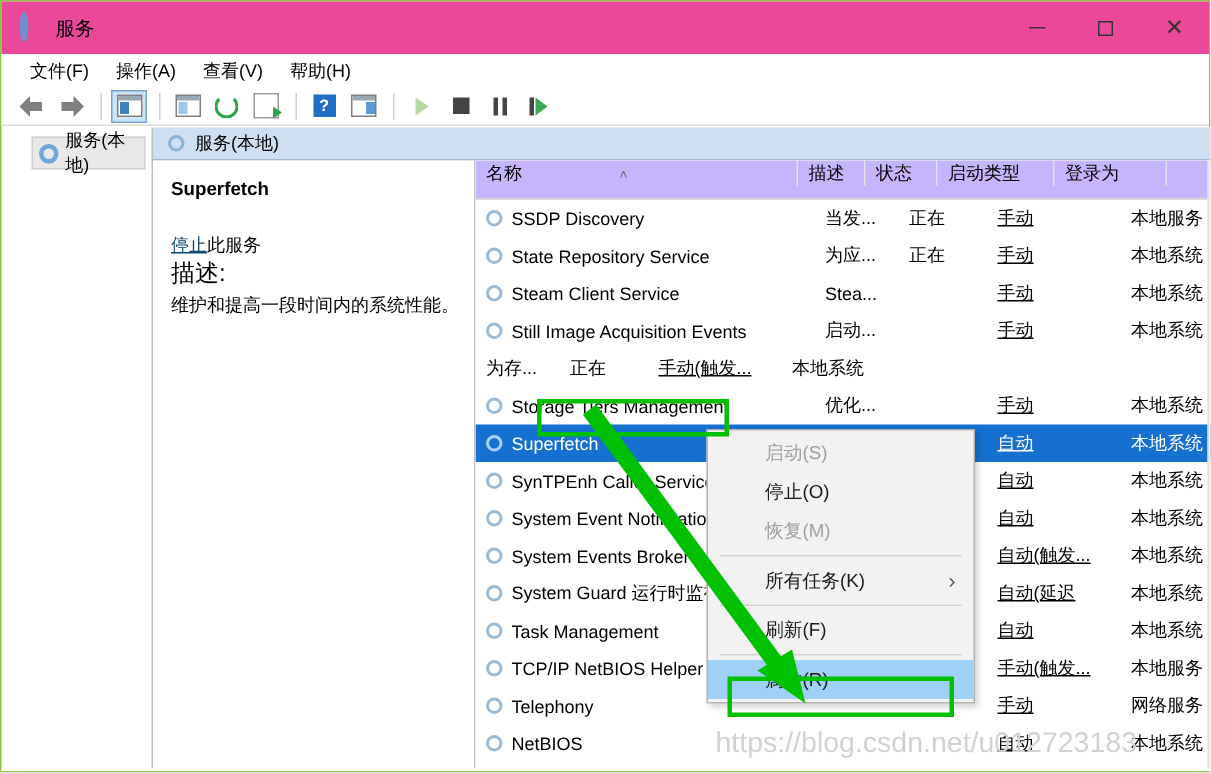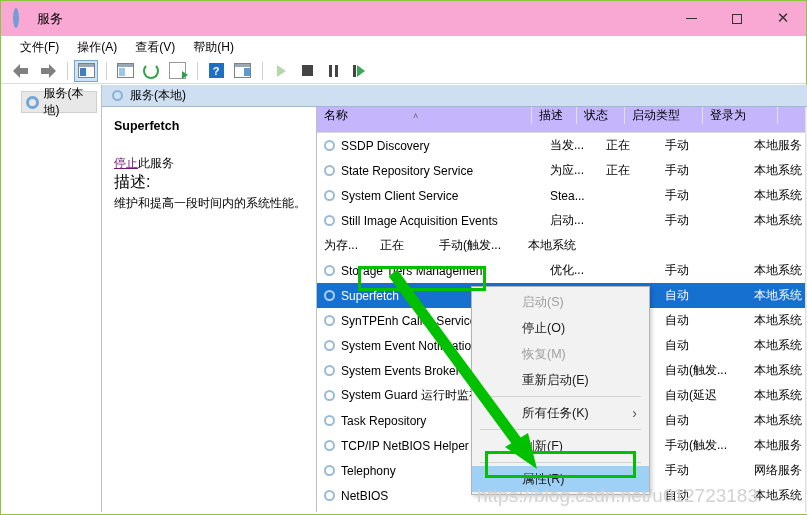--- a/index.html
+++ b/index.html
@@ -9,21 +9,21 @@
     font-size:12px;color:#000;background:#fff;
     -webkit-font-smoothing:antialiased;
   }
   .app{
     position:relative;width:807px;height:515px;
     border:1px solid #8cc63f;box-sizing:border-box;background:#fff;
   }
   
   .titlebar{
     position:absolute;left:0;top:0;width:805px;height:35px;
-    background:#f9a8d4;display:flex;align-items:center;
+    background:#ec4899;display:flex;align-items:center;
   }
   .title-icon{width:16px;height:16px;margin-left:12px;margin-right:8px;position:relative;}
   .gear{
     width:13px;height:13px;border-radius:50%;
     border:3px solid #5b9bd5;box-sizing:border-box;opacity:.85;
   }
   .title-text{font-size:13px;color:#000;}
   .win-btns{margin-left:auto;display:flex;height:35px;}
   .win-btn{
     width:46px;height:35px;display:flex;align-items:center;justify-content:center;
@@ -96,21 +96,21 @@
     height:22px;background:#cddff0;border-bottom:1px solid #9fb8d0;
     display:flex;align-items:center;padding-left:10px;box-sizing:border-box;font-size:12px;
   }
   .pane-header .g{width:11px;height:11px;border-radius:50%;border:2px solid #7aa7d0;box-sizing:border-box;margin-right:7px;opacity:.8;}
 
   .panes{display:flex;height:406px;}
   .details{
     width:215px;border-right:1px solid #bfbfbf;box-sizing:border-box;padding:12px 10px 0 12px;background:#fff;
   }
   .det-title{font-size:12.5px;font-weight:bold;margin-bottom:22px;}
-  .det-link{color:#701a75;text-decoration:underline;font-size:12px;line-height:17px;cursor:pointer;}
+  .det-link{color:#0c4a6e;text-decoration:underline;font-size:12px;line-height:17px;cursor:pointer;}
   .det-desc-label{font-size:16px;}
   .det-desc{font-size:12px;line-height:16px;margin-top:2px;}
 
   
   .list{flex:1;position:relative;background:#fff;overflow:hidden;}
   .lhead{display:flex;height:25px;border-bottom:1px solid #d8d8d8;background:#c4b5fd;align-items:flex-start;}
   .lhead div{
     font-size:12px;display:flex;align-items:center;padding-left:7px;box-sizing:border-box;
     border-right:1px solid #e2e2e2;position:relative;
   }
@@ -120,40 +120,40 @@
   .c-start{width:78px;}
   .c-log{width:75px;}
   .sortmark{position:absolute;left:96px;top:4px;font-size:9px;color:#666;}
   .rows{position:relative;}
   .row{display:flex;height:25px;align-items:center;font-size:12px;white-space:nowrap;gap:11px;}
   .row.sel{background:#1670d0;color:#fff;}
   .cell{padding-left:7px;box-sizing:border-box;overflow:hidden;text-overflow:clip;}
   .cell.name{width:215px;display:flex;align-items:center;}
   .cell.desc{width:45px;}
   .cell.stat{width:48px;}
-  .cell.start{width:78px;}
+  .cell.start{width:78px;text-decoration:underline;}
   .cell.log{width:75px;}
   .sgear{
     width:11px;height:11px;border-radius:50%;border:2.5px solid #8fb4d4;box-sizing:border-box;
     margin-right:6px;flex:none;opacity:.9;
   }
   .row.sel .sgear{border-color:#bcdcfb;}
 
   
   .vscroll{position:absolute;right:0;top:0;width:17px;height:406px;background:#f0f0f0;border-left:1px solid #e0e0e0;box-sizing:border-box;}
   .vs-up,.vs-dn{height:17px;display:flex;align-items:center;justify-content:center;font-size:9px;color:#505050;}
   .vs-thumb{position:absolute;left:2px;width:13px;height:55px;background:#c6c6c6;}
 
   
   .ctx{
     position:absolute;left:470px;top:285px;width:177px;
     background:#f2f2f2;border:1px solid #b3b3b3;box-shadow:2px 2px 4px rgba(0,0,0,.18);
     padding:2px 0;z-index:40;
   }
-  .ctx-item{height:26px;display:flex;align-items:center;padding-left:50px;font-size:12.5px;color:#1a1a1a;position:relative;}
+  .ctx-item{height:26px;display:flex;align-items:center;padding-left:38px;font-size:12.5px;color:#1a1a1a;position:relative;}
   .ctx-item.dis{color:#a0a0a0;}
   .ctx-item.hl{background:#9fd0f5;}
   .ctx-sub:after{content:"\203A";position:absolute;right:12px;font-size:14px;color:#555;}
   .ctx-sep{height:1px;background:#d2d2d2;margin:3px 8px;}
 
   
   .anno-box{position:absolute;border:3px solid #00c000;box-sizing:border-box;z-index:60;pointer-events:none;}
   #box-superfetch{left:357px;top:265px;width:128px;height:25px;}
   #box-prop{left:484px;top:450px;width:151px;height:27px;}
   .arrow-svg{position:absolute;left:0;top:0;width:807px;height:515px;z-index:55;pointer-events:none;}
@@ -297,21 +297,21 @@
                   <span>State Repository Service</span>
                 </div>
                 <div class="cell desc">为应...</div>
                 <div class="cell stat">正在</div>
                 <div class="cell start">手动</div>
                 <div class="cell log">本地系统</div>
               </div>
               <div class="row">
                 <div class="cell name">
                   <span class="sgear"></span>
-                  <span>System Client Service</span>
+                  <span>Steam Client Service</span>
                 </div>
                 <div class="cell desc">Stea...</div>
                 <div class="cell stat"></div>
                 <div class="cell start">手动</div>
                 <div class="cell log">本地系统</div>
               </div>
               <div class="row">
                 <div class="cell name">
                   <span class="sgear"></span>
                   <span>Still Image Acquisition Events</span>
@@ -383,21 +383,21 @@
                   <span>System Guard 运行时监视...</span>
                 </div>
                 <div class="cell desc"></div>
                 <div class="cell stat"></div>
                 <div class="cell start">自动(延迟</div>
                 <div class="cell log">本地系统</div>
               </div>
               <div class="row">
                 <div class="cell name">
                   <span class="sgear"></span>
-                  <span>Task Repository</span>
+                  <span>Task Management</span>
                 </div>
                 <div class="cell desc"></div>
                 <div class="cell stat"></div>
                 <div class="cell start">自动</div>
                 <div class="cell log">本地系统</div>
               </div>
               <div class="row">
                 <div class="cell name">
                   <span class="sgear"></span>
                   <span>TCP/IP NetBIOS Helper</span>
@@ -442,21 +442,20 @@
         </div>
 
       </div>
     </div>
   </div>
 
   <div class="ctx" id="ctx">
       <div class="ctx-item dis">启动(S)</div>
       <div class="ctx-item">停止(O)</div>
       <div class="ctx-item dis">恢复(M)</div>
-      <div class="ctx-item">重新启动(E)</div>
       <div class="ctx-sep"></div>
       <div class="ctx-item ctx-sub">所有任务(K)</div>
       <div class="ctx-sep"></div>
       <div class="ctx-item">刷新(F)</div>
       <div class="ctx-sep"></div>
       <div class="ctx-item hl">属性(R)</div>
     </div>
 
   <svg class="arrow-svg" viewBox="0 0 807 515">
     <line x1="392" y1="272" x2="522" y2="449" stroke="#00c000" stroke-width="11"></line>

